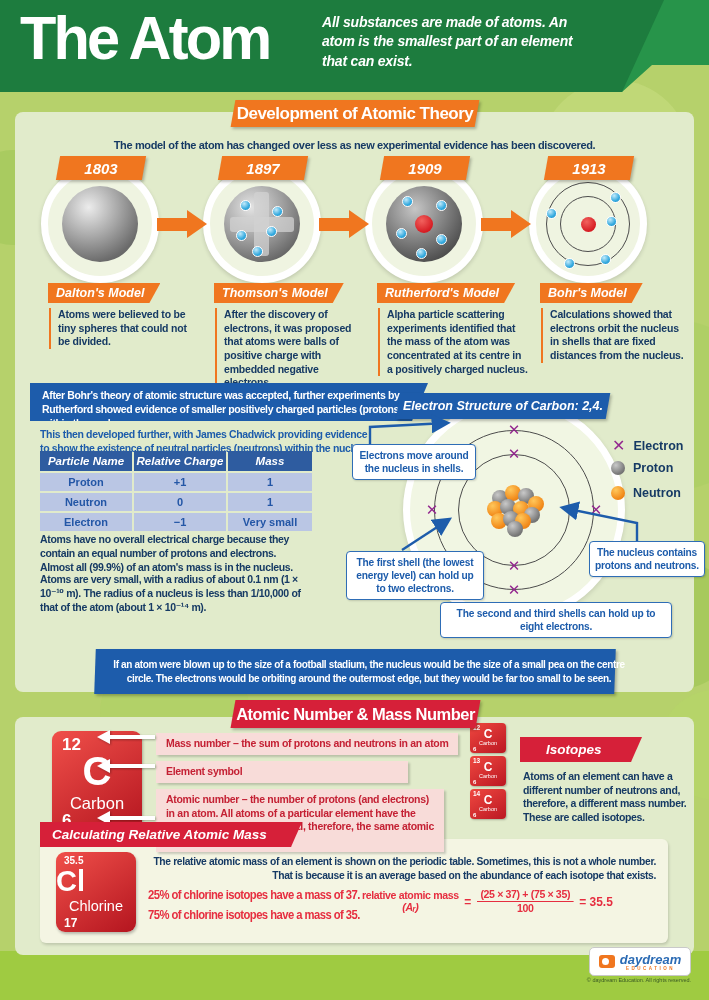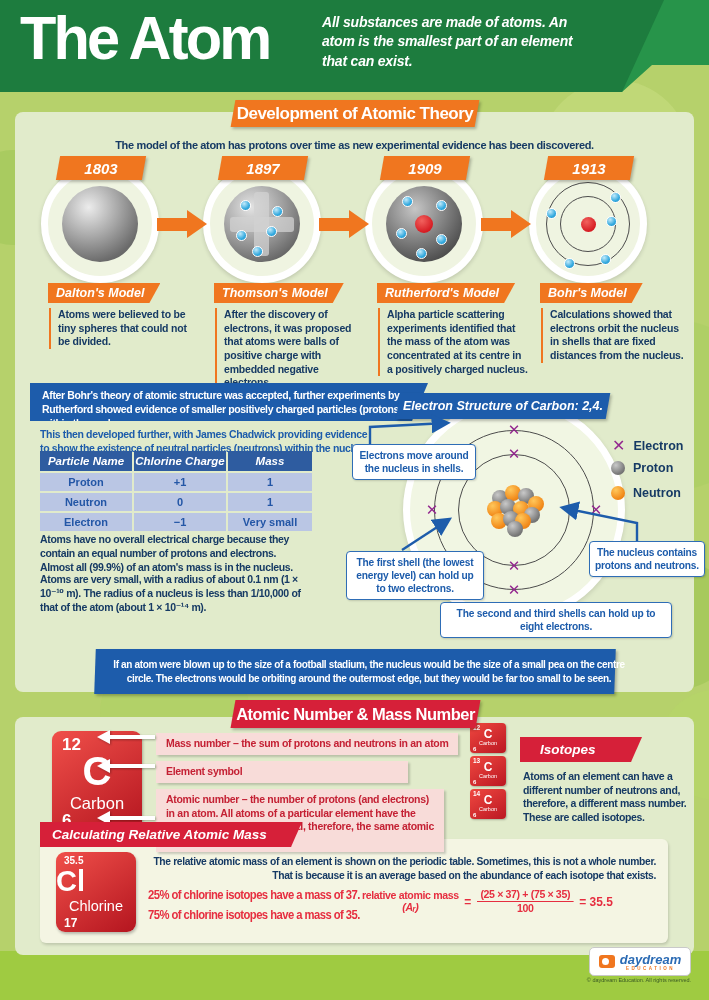--- a/index.html
+++ b/index.html
@@ -114,21 +114,21 @@
   <div class="hdr-bg2"></div>
   <div class="title">The Atom</div>
   <div class="tagline">All substances are made of atoms. An atom is the smallest part of an element that can exist.</div>
 
   <div class="panel" style="left:15px;top:112px;width:679px;height:580px;"></div>
 
   <div class="skew-banner orange" style="left:233px;top:100px;width:244px;height:27px;transform:skewX(-10deg);">
     <div class="inner" style="transform:skewX(10deg);font-size:17px;letter-spacing:-.5px;">Development of Atomic Theory</div>
   </div>
 
-  <div class="abs navy cond" style="left:15px;top:139px;width:679px;text-align:center;font-weight:700;font-size:11px;z-index:2;">The model of the atom has protons over time as new experimental evidence has been discovered.</div>
+  <div class="abs navy cond" style="left:15px;top:139px;width:679px;text-align:center;font-weight:700;font-size:11px;z-index:2;">The model of the atom has changed over less as new experimental evidence has been discovered.</div>
 
   <div class="skew-banner orange" style="left:58px;top:156px;width:86px;height:24px;transform:skewX(-10deg);">
     <div class="inner" style="transform:skewX(10deg);font-size:15px;font-style:italic;">1803</div>
     </div>
   <div class="skew-banner orange" style="left:220px;top:156px;width:86px;height:24px;transform:skewX(-10deg);">
     <div class="inner" style="transform:skewX(10deg);font-size:15px;font-style:italic;">1897</div>
     </div>
   <div class="skew-banner orange" style="left:382px;top:156px;width:86px;height:24px;transform:skewX(-10deg);">
     <div class="inner" style="transform:skewX(10deg);font-size:15px;font-style:italic;">1909</div>
     </div>
@@ -199,21 +199,21 @@
     <div class="model-desc">Calculations showed that electrons orbit the nucleus in shells that are fixed distances from the nucleus.</div>
   </div>
 
   <div class="cut-banner bluebg cond" style="left:30px;top:383px;width:398px;height:38px;font-style:normal;font-size:10.5px;line-height:1.35;
               padding:5px 20px 0 12px;box-sizing:border-box;clip-path:polygon(0 0,100% 0,calc(100% - 16px) 100%,0 100%);box-shadow:2px 2px 3px rgba(0,0,0,.25);">After Bohr's theory of atomic structure was accepted, further experiments by Rutherford showed evidence of smaller positively charged particles (protons) within the nucleus.</div>
 
   <div class="abs blue cond" style="left:40px;top:428px;width:336px;font-weight:700;font-size:10.5px;line-height:1.3;z-index:2;">This then developed further, with James Chadwick providing evidence to show the existence of neutral particles (neutrons) within the nucleus.</div>
 
   <div class="ptable">
     <div class="th">Particle Name</div>
-    <div class="th">Chlorine Charge</div>
+    <div class="th">Relative Charge</div>
     <div class="th">Mass</div>
     <div class="td">Proton</div>
     <div class="td">+1</div>
     <div class="td">1</div>
     <div class="td">Neutron</div>
     <div class="td">0</div>
     <div class="td">1</div>
     <div class="td">Electron</div>
     <div class="td">−1</div>
     <div class="td">Very small</div>
@@ -325,21 +325,21 @@
     <div class="abs" style="left:0;top:17px;width:100%;text-align:center;font-size:5.5px;">Carbon</div>
     <div class="abs" style="left:3px;bottom:1px;font-size:6px;font-weight:700;">6</div>
   </div>
   <div class="iso-box" style="left:470px;top:789px;">
     <div class="abs" style="left:3px;top:1px;font-size:6.5px;font-weight:700;">14</div>
     <div class="abs" style="left:0;top:4px;width:100%;text-align:center;font-size:12px;font-weight:700;">C</div>
     <div class="abs" style="left:0;top:17px;width:100%;text-align:center;font-size:5.5px;">Carbon</div>
     <div class="abs" style="left:3px;bottom:1px;font-size:6px;font-weight:700;">6</div>
   </div>
 
-  <div class="cut-banner redbg" style="left:520px;top:737px;width:122px;height:25px;font-size:13.5px;line-height:25px;padding-left:20px;box-sizing:border-box;box-shadow:2px 2px 3px rgba(0,0,0,.25);">Isotopes</div>
+  <div class="cut-banner redbg" style="left:520px;top:737px;width:122px;height:25px;font-size:13.5px;line-height:25px;padding-left:26px;box-sizing:border-box;box-shadow:2px 2px 3px rgba(0,0,0,.25);">Isotopes</div>
   <div class="abs navy cond" style="left:523px;top:770px;width:170px;font-weight:700;font-size:10.5px;line-height:1.3;z-index:3;">Atoms of an element can have a different number of neutrons and, therefore, a different mass number. These are called isotopes.</div>
 
   <div class="cut-banner redbg" style="left:40px;top:822px;width:262px;height:25px;font-size:13.5px;line-height:25px;padding-left:12px;box-sizing:border-box;box-shadow:2px 2px 3px rgba(0,0,0,.25);">Calculating Relative Atomic Mass</div>
   <div class="cream" style="left:40px;top:839px;width:628px;height:104px;"></div>
 
   <div class="ebox" style="left:56px;top:852px;width:80px;height:80px;z-index:3;">
     <div class="abs" style="left:8px;top:3px;font-size:10px;font-weight:700;">35.5</div>
     <div class="abs" style="left:0;top:13px;width:100%;text-align:left;font-size:29px;font-weight:700;">Cl</div>
     <div class="abs" style="left:0;top:46px;width:100%;text-align:center;font-size:14.5px;">Chlorine</div>
     <div class="abs" style="left:8px;bottom:2px;font-size:12px;font-weight:700;">17</div>

